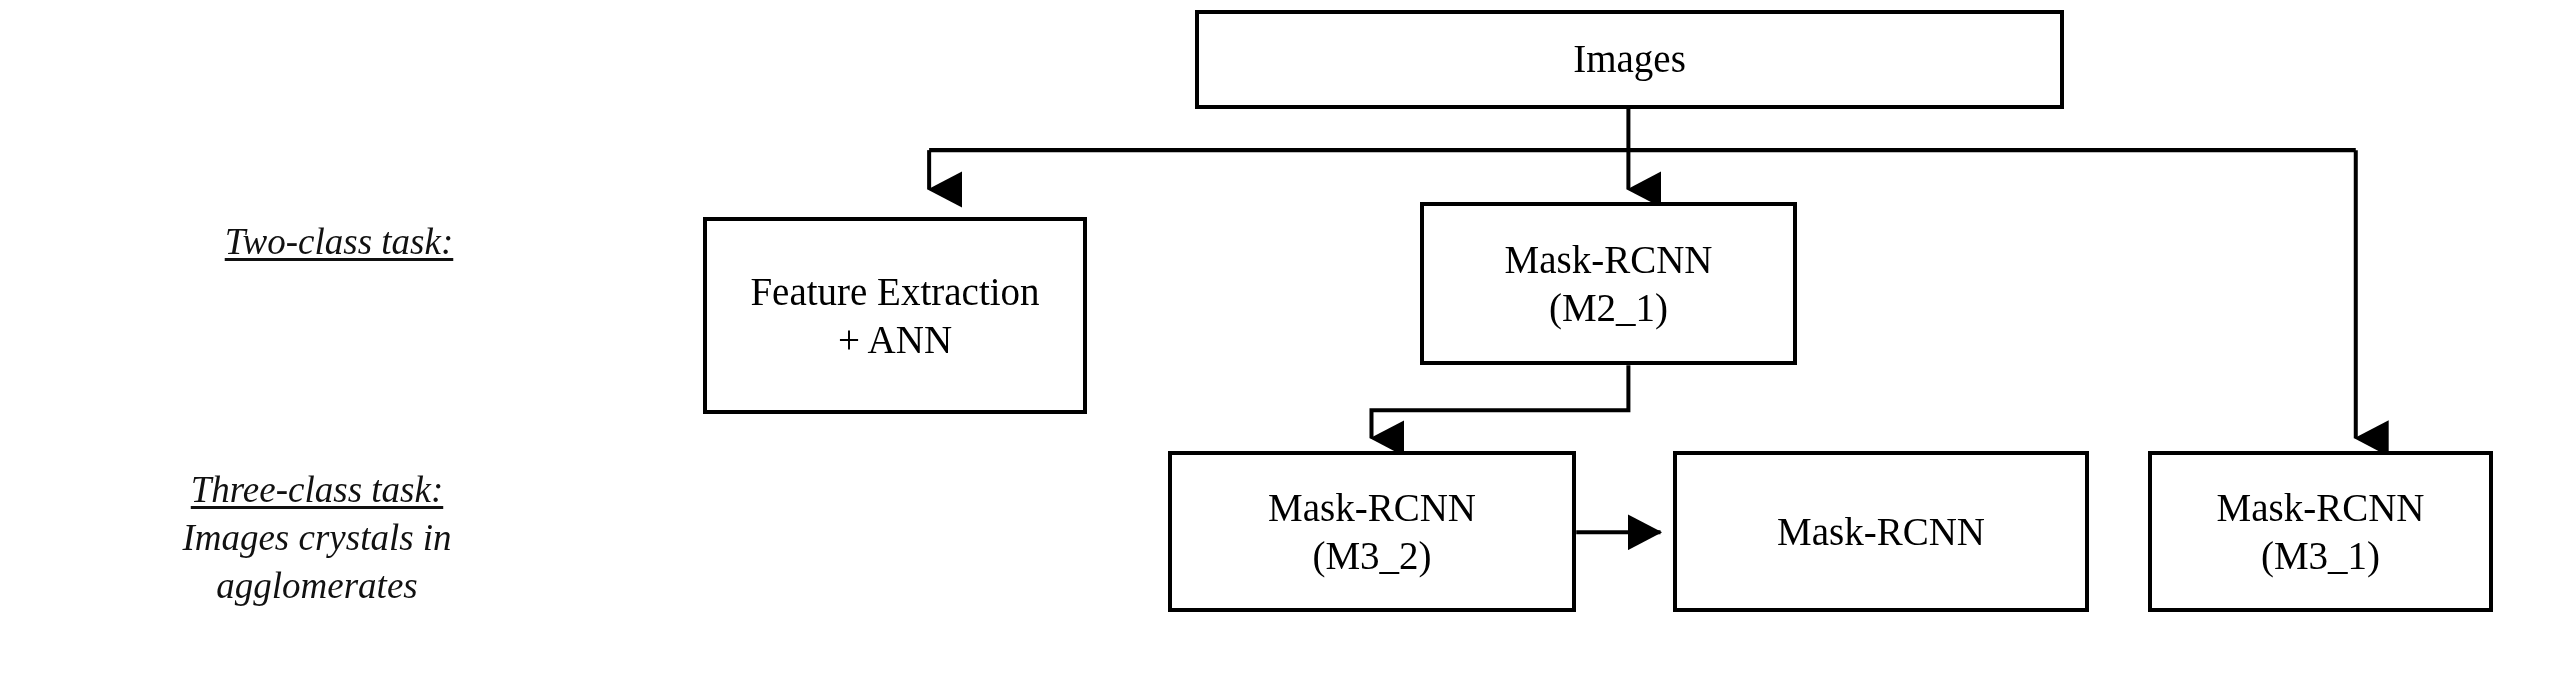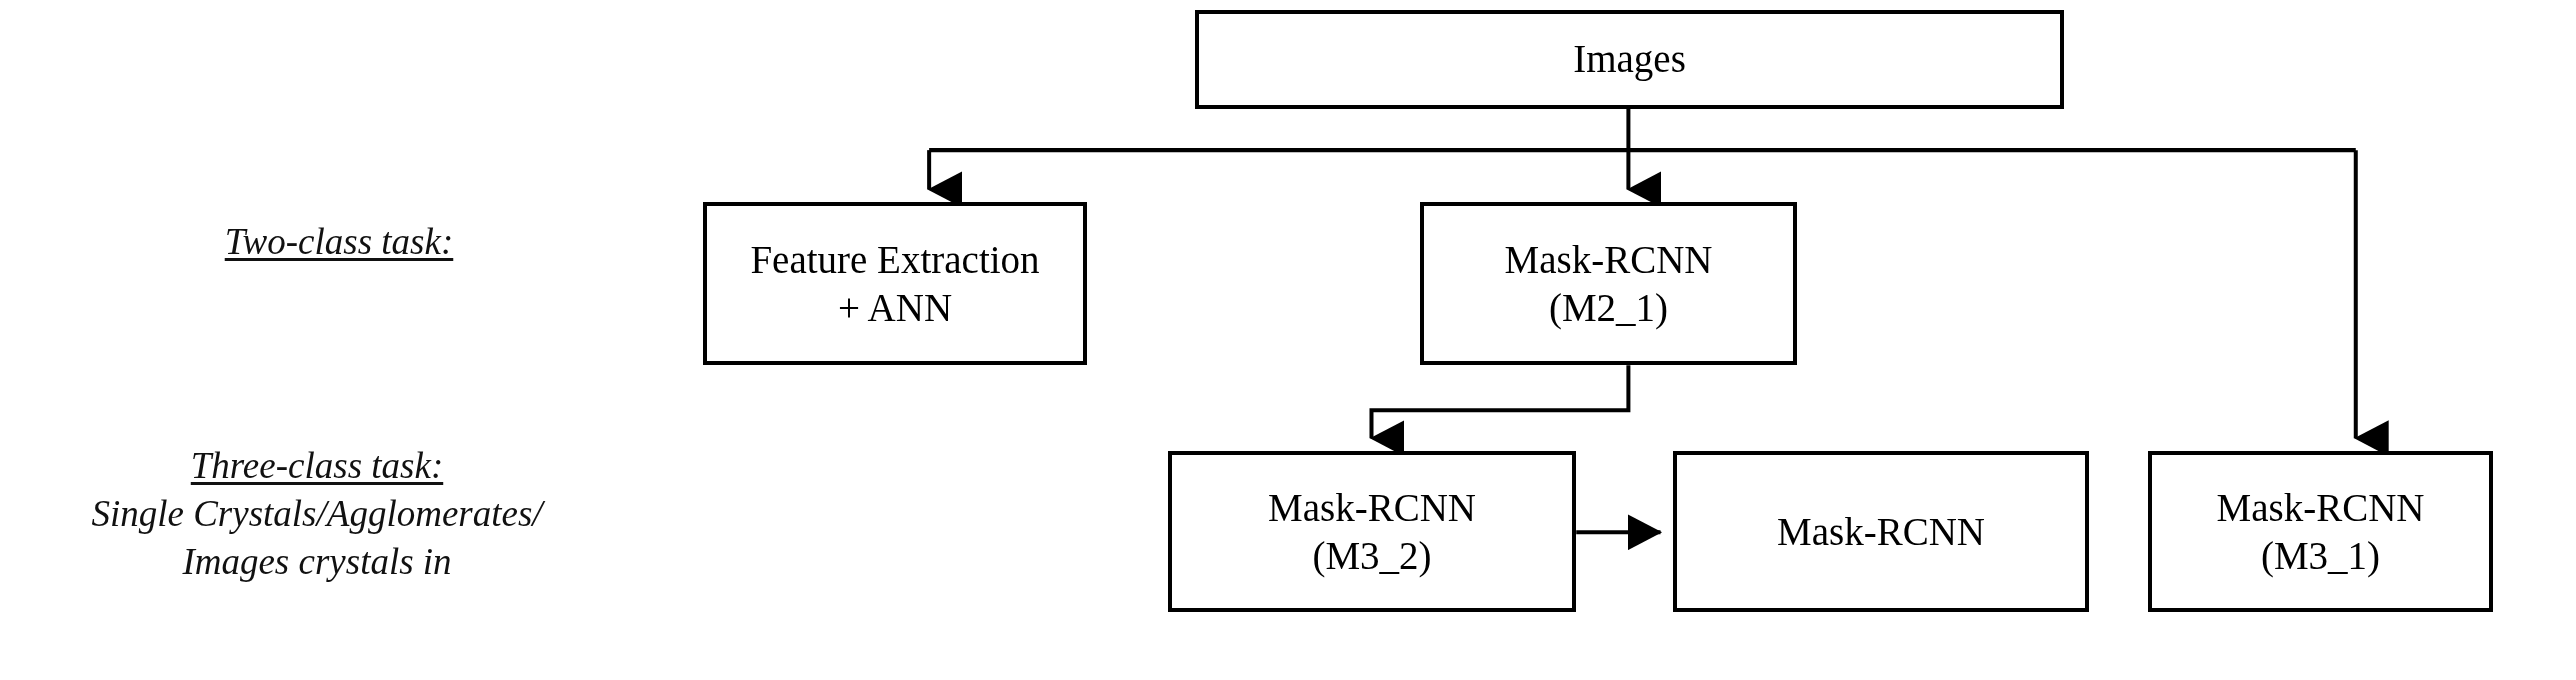--- a/index.html
+++ b/index.html
@@ -40,21 +40,21 @@
   }
   #label-two {
     left: 0px;
     top: 218px;
     width: 634px;
     font-size: 37px;
     padding-left: 22px;
   }
   #label-three {
     left: 0px;
-    top: 442px;
+    top: 466px;
     width: 634px;
     font-size: 37px;
   }
   
   .node {
     position: absolute;
     box-sizing: border-box;
     border: 4px solid #000000;
     background: #ffffff;
     display: flex;
@@ -64,21 +64,21 @@
     text-align: center;
     font-size: 39px;
     line-height: 1.22;
     font-family: "Liberation Serif", "DejaVu Serif", serif;
     color: #000000;
     z-index: 3;
   }
   .node .line2 { display: block; }
 
   #node-images       { left: 1195px; top: 9.6px;  width: 869px; height: 99px; }
-  #node-feature      { left: 703px;  top: 202px; width: 384px;  height: 163px; }
+  #node-feature      { left: 703px;  top: 217px; width: 384px;  height: 197px; }
   #node-m2_1         { left: 1420px; top: 202px; width: 377px;  height: 163px; }
   #node-m3_2         { left: 1168px; top: 451px; width: 408px;  height: 161px; }
   #node-m3_2pp       { left: 1673px; top: 451px; width: 416px;  height: 161px; }
   #node-m3_1         { left: 2148px; top: 451px; width: 345px;  height: 161px; }
 
   
   #wires {
     position: absolute;
     left: 0; top: 0;
     width: 2576px;
@@ -116,22 +116,22 @@
 
     <path d="M1963,663 L2068,663" fill="none" stroke="#000000" stroke-width="5" marker-end="url(#arrowRight)"></path>
   </svg>
 
   <div class="task-label" id="label-two">
     <span class="heading">Two-class task:</span>
   </div>
 
   <div class="task-label" id="label-three">
     <span class="heading">Three-class task:</span>
-    <span class="sub">Single Crystals/Agglomerates/</span>
     <span class="sub">Images crystals in</span>
+    <span class="sub">agglomerates</span>
   </div>
 
   <div class="node" id="node-images">
     <span>Images</span>
   </div>
 
   <div class="node" id="node-feature">
     <span>Feature Extraction</span>
     <span class="line2">+ ANN</span>
   </div>

